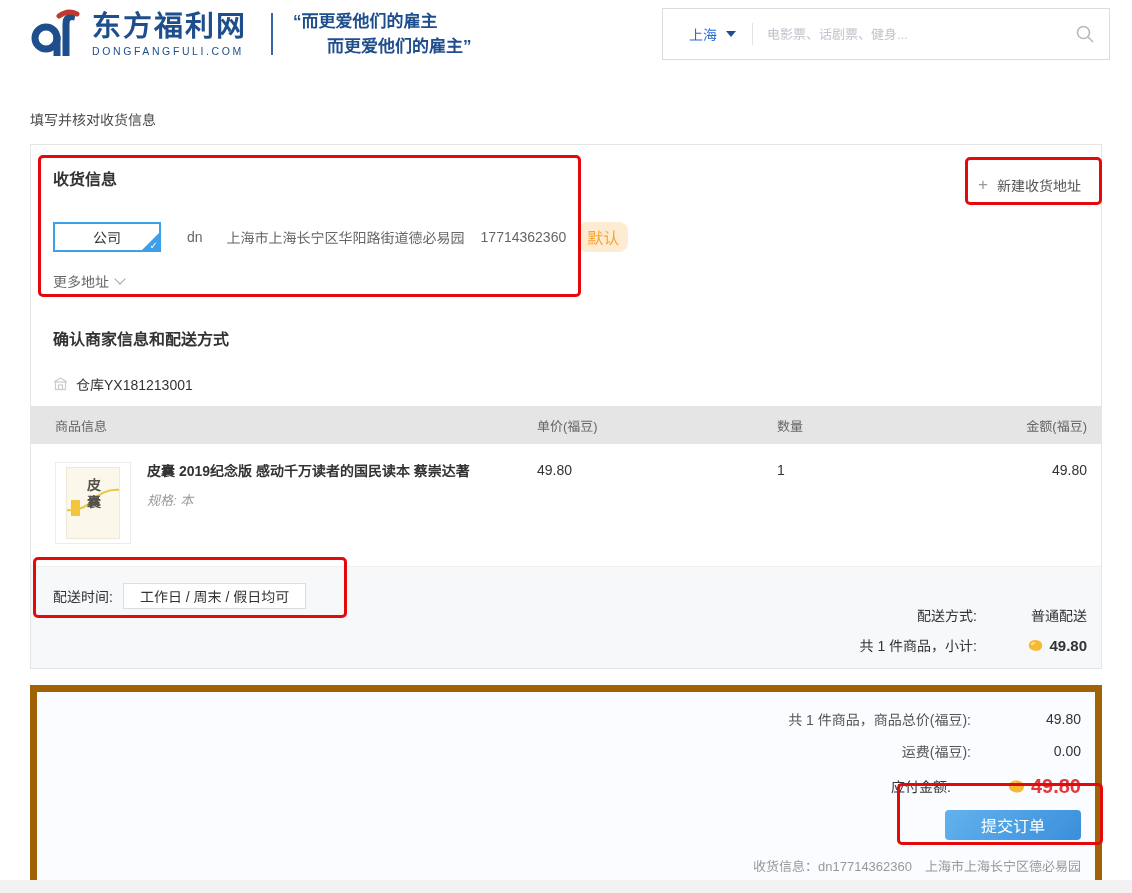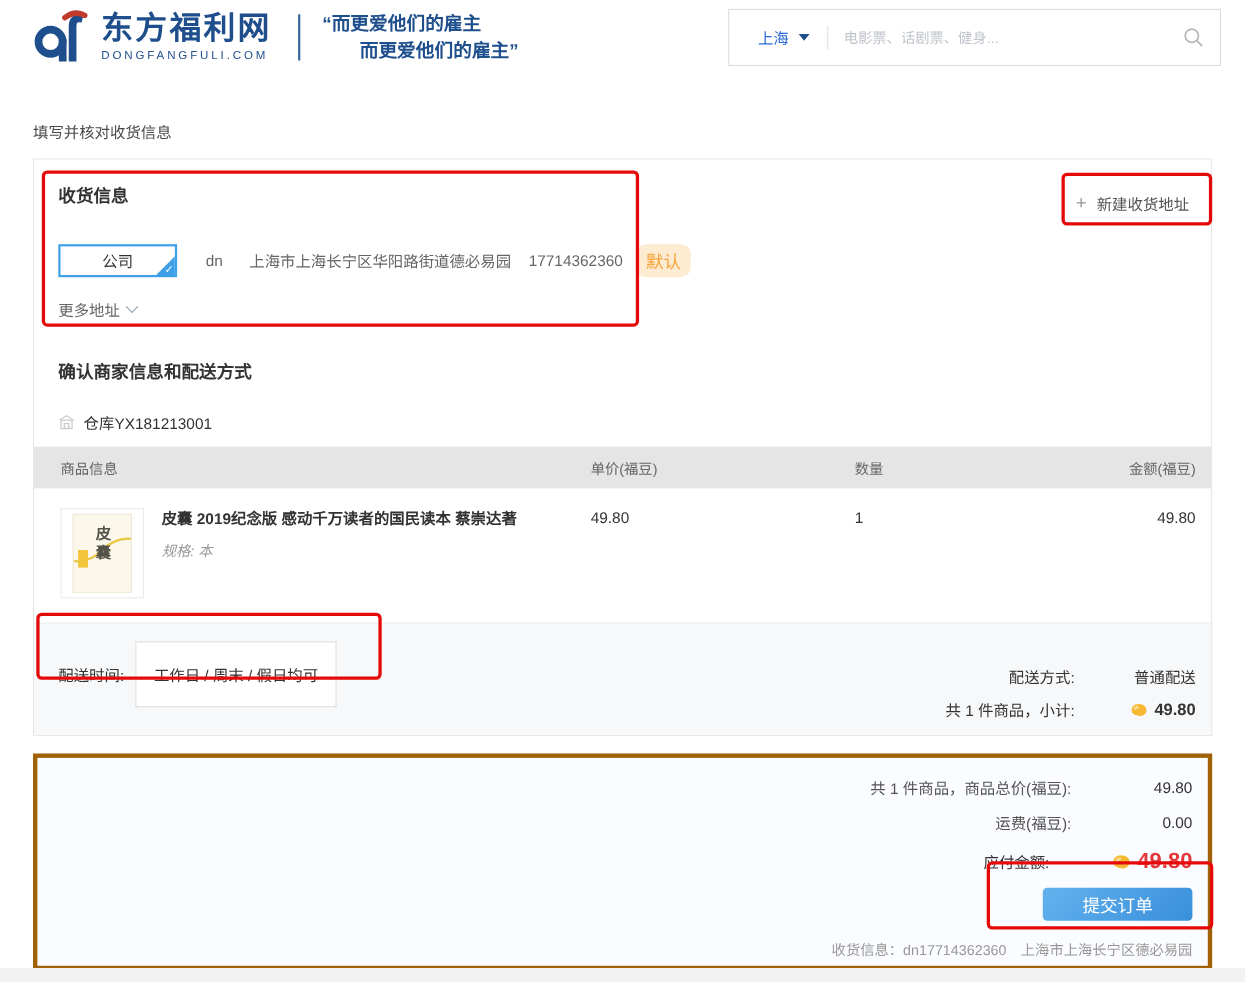--- a/index.html
+++ b/index.html
@@ -64,28 +64,28 @@
   .book { position:relative; width:54px; height:72px; background:#fbf7ea; border:1px solid #efe8d4; overflow:hidden; }
   .book-vtitle { writing-mode:vertical-rl; font-size:14px; font-weight:bold; color:#55524a; letter-spacing:3px; position:absolute; top:10px; left:50%; transform:translateX(-50%); }
   .book-accent { position:absolute; left:4px; top:32px; width:9px; height:16px; background:#f2c53d; }
   .book-wave { position:absolute; left:0; top:18px; }
   .p-title { color:#333; line-height:18px; cursor:pointer;font-weight:bold; }
   .p-spec { margin-top:10px; color:#999; font-size:13px;font-style:italic; }
   .amount-cell { text-align:right; }
 
   .delivery-section { margin-top:4px; background:#f7f8fa; border-top:1px solid #efefef; height:102px; position:relative; }
   .delivery-time { position:absolute; left:22px; top:16px; display:flex; align-items:center; font-size:14px; color:#333; }
-  .time-box { margin-left:10px; background:#fff; border:1px solid #ddd; padding:19px 16px; font-size:14px; color:#333; cursor:pointer; }
+  .time-box { margin-left:10px; background:#fff; border:1px solid #ddd; padding:2px 16px; font-size:14px; color:#333; cursor:pointer; }
   .delivery-right { position:absolute; right:14px; top:38px; font-size:14px; color:#333; }
   .dr-row { display:flex; justify-content:flex-end; align-items:center; margin-bottom:10px; height:20px; }
   .dr-value { width:110px; text-align:right; }
   .dr-subtotal { width:110px; display:flex; justify-content:flex-end; align-items:center; gap:5px; font-weight:bold; font-size:15px; }
 
   
-  .summary-card { margin:16px 30px 0; border:4px solid #a16207; background:#fafcff; padding:16px 14px 8px 0; }
+  .summary-card { margin:16px 30px 0; border:7px solid #a16207; background:#fafcff; padding:16px 14px 8px 0; }
   .sum-row { display:flex; justify-content:flex-end; align-items:center; font-size:14px; color:#555; margin-bottom:10px; height:22px; }
   .sum-value { width:110px; text-align:right; color:#333; }
   .payable-row { height:28px; margin-bottom:0; }
   .payable-row .sum-label { color:#333; }
   .payable-value { width:130px; display:flex; justify-content:flex-end; align-items:center; gap:5px; color:#e4393c; font-weight:bold; font-size:20px; }
   .submit-btn { display:block; margin:10px 0 0 auto; width:136px; height:30px; border:none; border-radius:4px;
     background:linear-gradient(135deg,#63b2ee,#3a8fdb); color:#fff; font-size:16px; cursor:pointer; font-family:inherit; }
   .footer-info { text-align:right; margin-top:16px; font-size:13px; color:#999; height:17px; }
 
   .page-strip { position:absolute; left:0; right:0; bottom:0; height:13px; background:#f2f2f2; }

